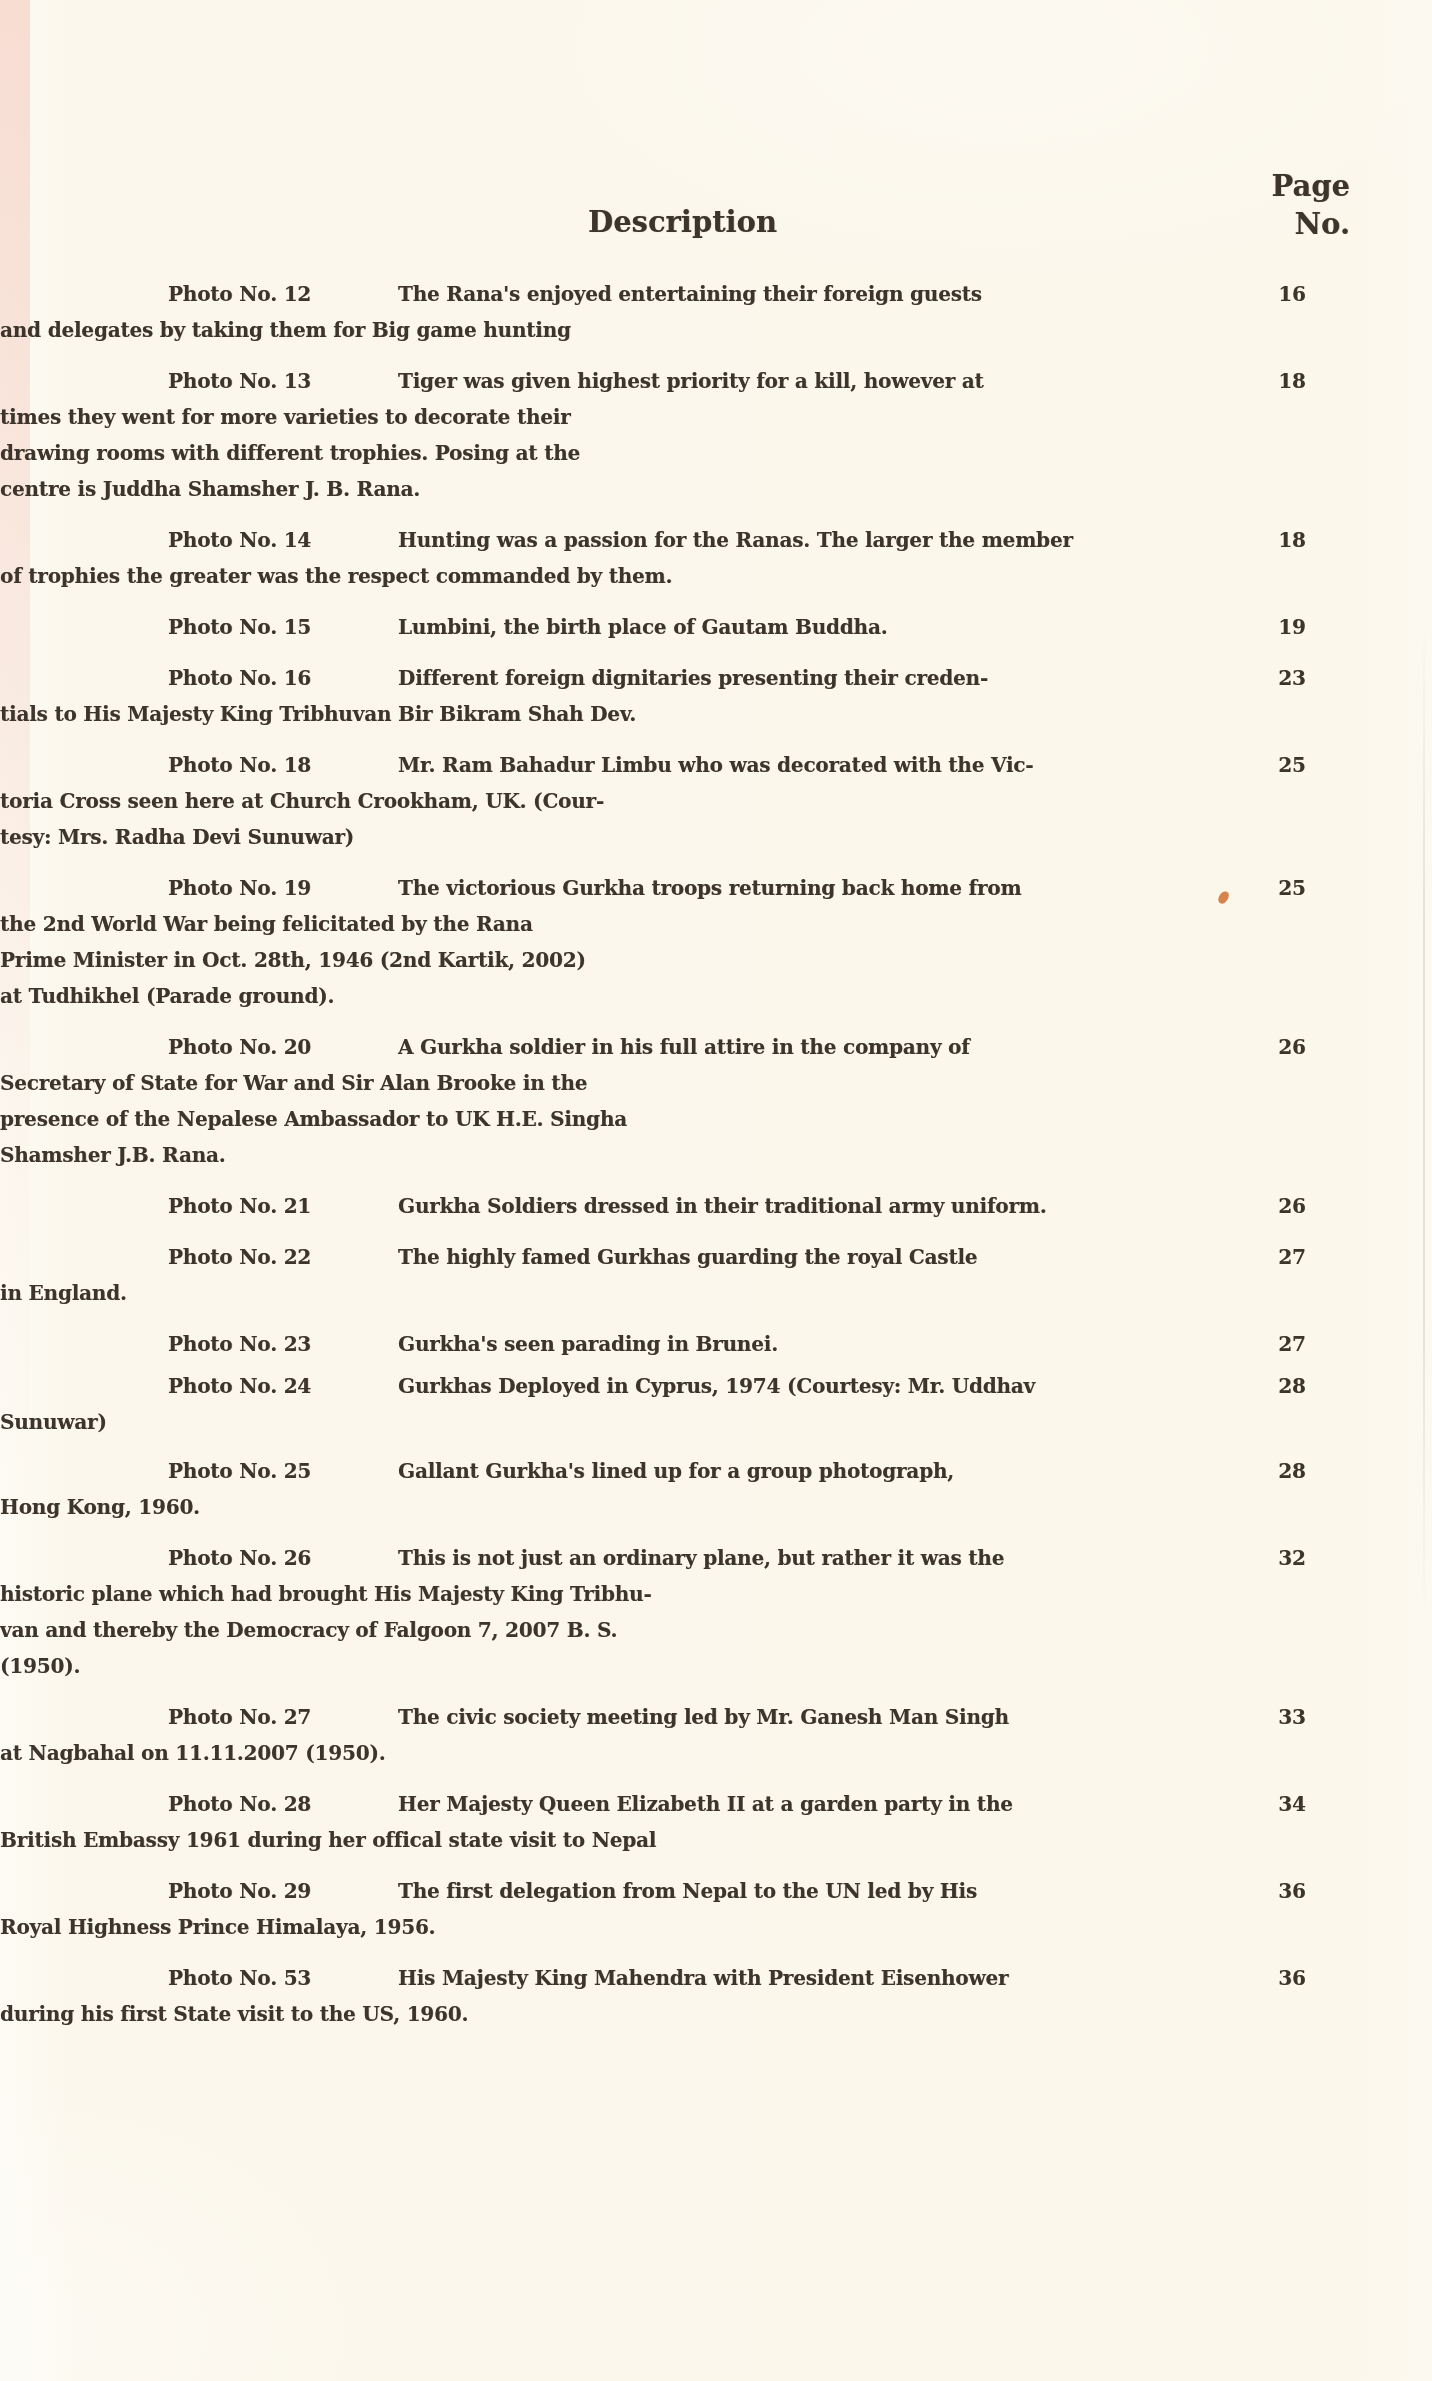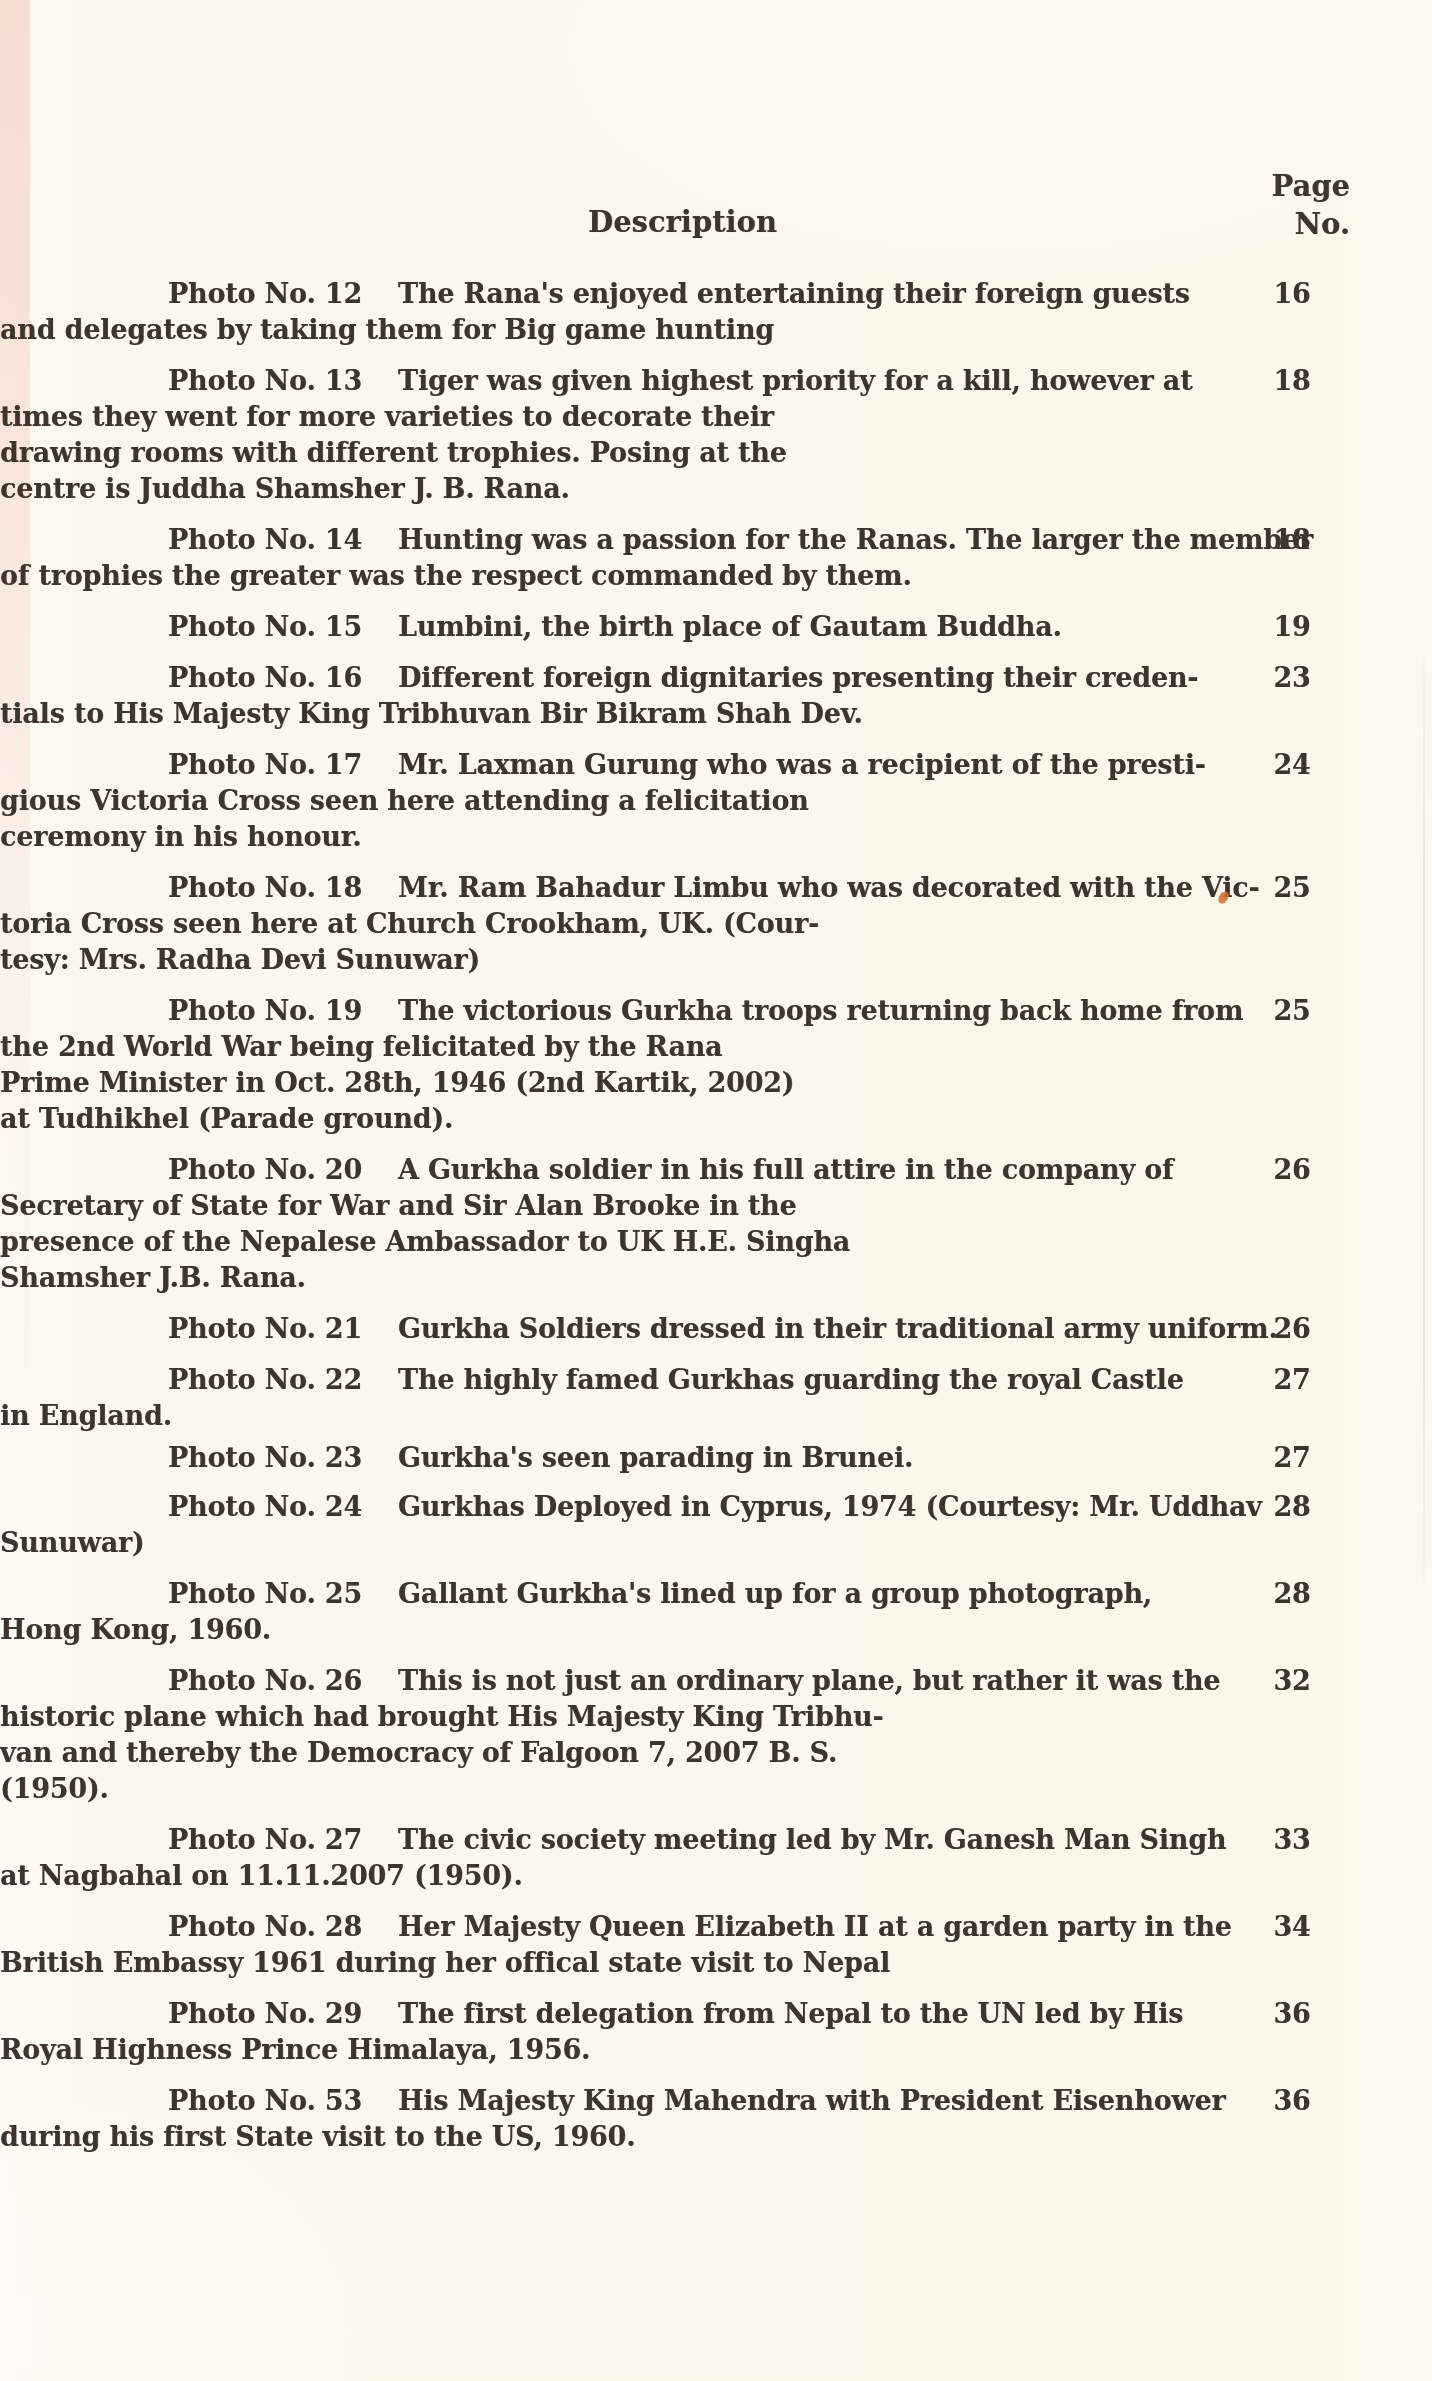--- a/index.html
+++ b/index.html
@@ -49,21 +49,21 @@
   }
   .page-head {
     position: absolute; left: 1238px; top: 167px;
     width: 112px; text-align: right;
     font-size: 29px; line-height: 38px;
     text-shadow: 0.4px 0.4px 0.7px rgba(61,52,43,0.45);
   }
   .page-head span { display: block; }
   .toc-list {
     position: absolute; left: 0; top: 276px; width: 1432px;
-    font-size: 27px; line-height: 36px; letter-spacing: -0.2px;
+    font-size: 20px; line-height: 36px; letter-spacing: -0.2px;
     text-shadow: 0.35px 0.35px 0.6px rgba(61,52,43,0.40);
   }
   .toc-row { position: relative; margin-bottom: 15px; }
   
   .toc-list .toc-row:nth-child(11) { margin-bottom: 6px; }
   .toc-list .toc-row:nth-child(12) { margin-bottom: 13px; }
   .toc-row .label {
     position: absolute; left: 168px; top: 0; width: 226px;
     white-space: pre;
   }
@@ -129,27 +129,20 @@
     <span class="pageno">19</span>
   </div>
 
   <div class="toc-row">
     <span class="label">Photo No. 16</span>
     <span class="desc">Different foreign dignitaries presenting their creden-
 tials to His Majesty King Tribhuvan Bir Bikram Shah Dev.</span>
     <span class="pageno">23</span>
   </div>
 
-  <div class="toc-row">
-    <span class="label">Photo No. 17</span>
-    <span class="desc">Mr. Laxman Gurung who was a recipient of the presti-
-gious Victoria Cross seen here attending a felicitation
-ceremony in his honour.</span>
-    <span class="pageno">24</span>
-  </div>
 
   <div class="toc-row">
     <span class="label">Photo No. 18</span>
     <span class="desc">Mr. Ram Bahadur Limbu who was decorated with the Vic-
 toria Cross seen here at Church Crookham, UK. (Cour-
 tesy: Mrs. Radha Devi Sunuwar)</span>
     <span class="pageno">25</span>
   </div>
 
   <div class="toc-row">

